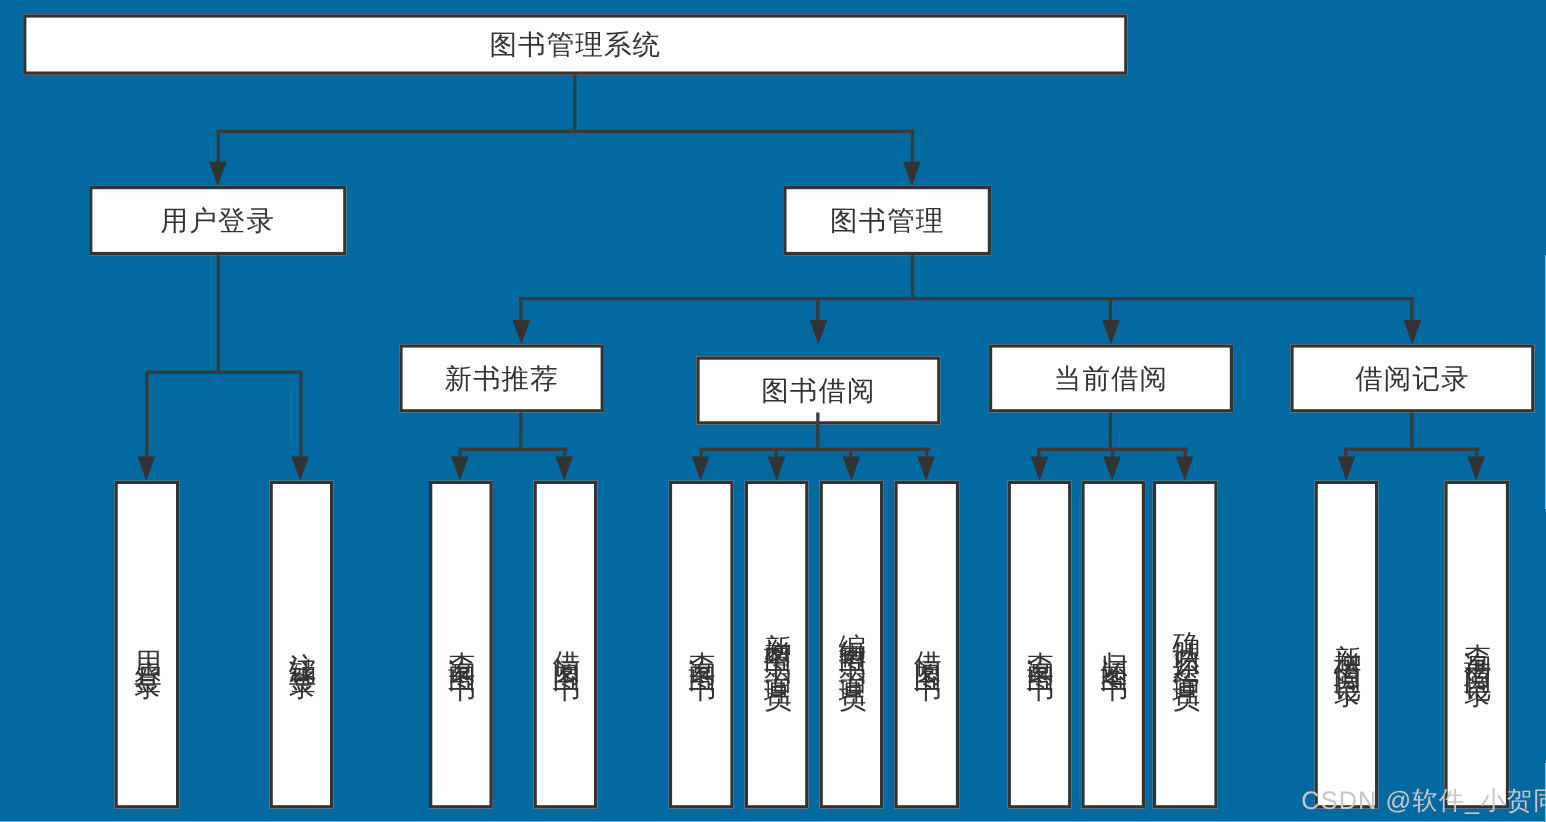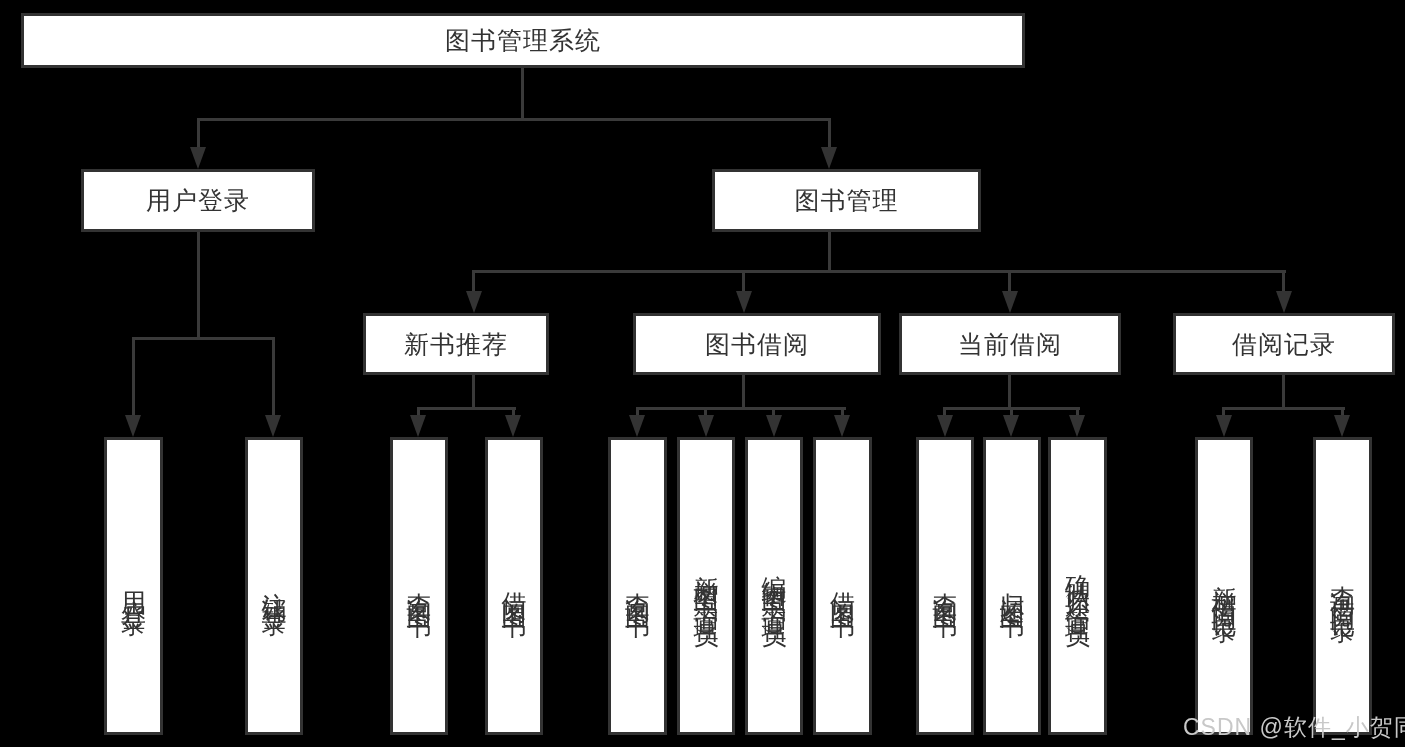--- a/index.html
+++ b/index.html
@@ -1,17 +1,17 @@
 <!DOCTYPE html>
 <html><head>
 <meta charset="utf-8">
 <style>
   html,body{margin:0;padding:0;background:#fff;}
   #canvas{
-    position:relative;width:1405px;height:747px;background:#000000;overflow:hidden;
+    position:relative;width:1405px;height:747px;background:#0369a1;overflow:hidden;
     font-family:"Liberation Sans","DejaVu Sans",sans-serif;color:#333;
   }
   .box{
     position:absolute;box-sizing:border-box;border:3px solid #333;background:#fff;
     display:flex;align-items:center;justify-content:center;
   }
   .hlbl{font-size:25px;letter-spacing:1px;color:#333;white-space:nowrap;}
   .vlbl{
     writing-mode:vertical-rl;text-orientation:mixed;
     font-size:25px;line-height:1;letter-spacing:7px;color:#333;white-space:nowrap;
@@ -40,21 +40,21 @@
   <div class="vl" style="left:521px;top:68px;height:50px"></div>
   <div class="hl" style="left:197px;top:118px;width:634px"></div>
   <div class="vl" style="left:197px;top:118px;height:32px"></div>
   <div class="ah" style="left:190px;top:147px"></div>
   <div class="vl" style="left:828px;top:118px;height:32px"></div>
   <div class="ah" style="left:821px;top:147px"></div>
 
   <div class="box" style="left:81px;top:169px;width:234px;height:63px">
     <span class="hlbl">用户登录</span>
   </div>
-  <div class="box" style="left:712px;top:169px;width:269px;height:63px">
+  <div class="box" style="left:712px;top:169px;width:189px;height:63px">
     <span class="hlbl">图书管理</span>
   </div>
 
   <div class="vl" style="left:197px;top:232px;height:105px"></div>
   <div class="hl" style="left:132px;top:337px;width:143px"></div>
   <div class="vl" style="left:132px;top:337px;height:82px"></div>
   <div class="ah" style="left:125px;top:415px"></div>
   <div class="vl" style="left:272px;top:337px;height:82px"></div>
   <div class="ah" style="left:265px;top:415px"></div>
 
@@ -65,21 +65,21 @@
   <div class="vl" style="left:742px;top:270px;height:23px"></div>
   <div class="ah" style="left:736px;top:291px"></div>
   <div class="vl" style="left:1008px;top:270px;height:23px"></div>
   <div class="ah" style="left:1002px;top:291px"></div>
   <div class="vl" style="left:1282px;top:270px;height:23px"></div>
   <div class="ah" style="left:1276px;top:291px"></div>
 
   <div class="box" style="left:363px;top:313px;width:186px;height:62px">
     <span class="hlbl">新书推荐</span>
   </div>
-  <div class="box" style="left:633px;top:313px;width:248px;height:62px">
+  <div class="box" style="left:633px;top:324px;width:222px;height:62px">
     <span class="hlbl">图书借阅</span>
   </div>
   <div class="box" style="left:1173px;top:313px;width:222px;height:62px">
     <span class="hlbl">借阅记录</span>
   </div>
   <div class="box" style="left:899px;top:313px;width:222px;height:62px">
     <span class="hlbl">当前借阅</span>
   </div>
 
   <div class="vl" style="left:472px;top:375px;height:32px"></div>

